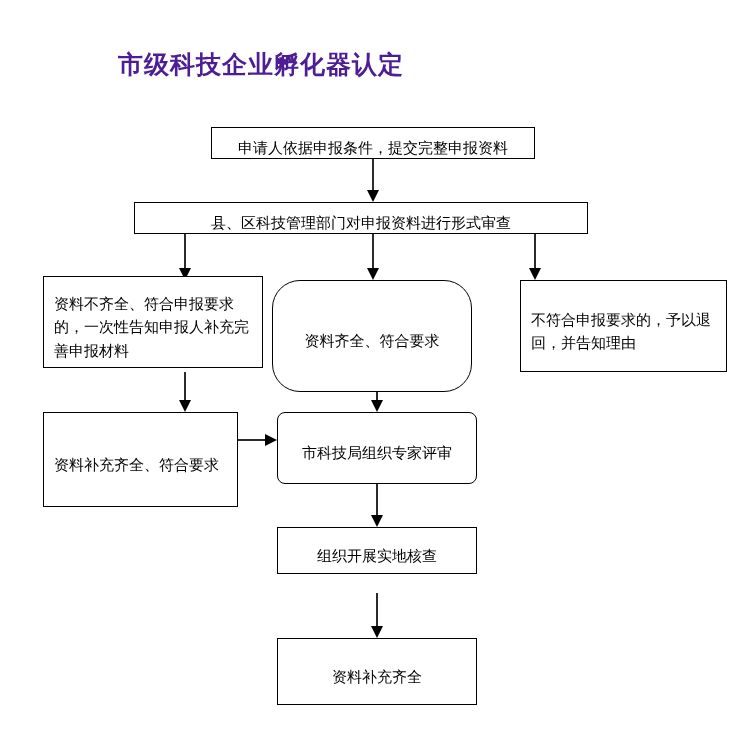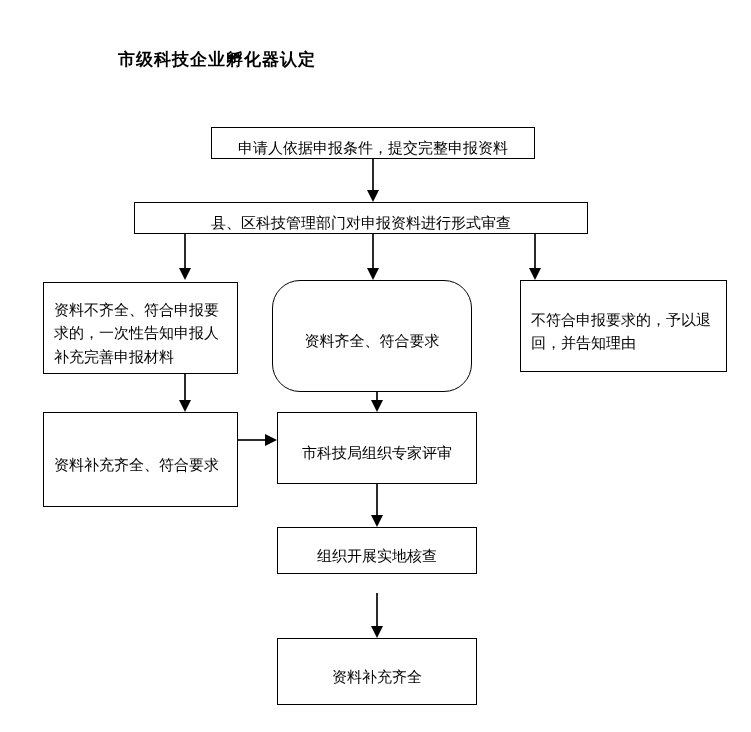--- a/index.html
+++ b/index.html
@@ -16,23 +16,23 @@
   }
   #flow-root {
     position: relative;
     width: 751px;
     height: 732px;
   }
   .chart-title {
     position: absolute;
     left: 118px;
     top: 48px;
-    font-size: 17px;
+    font-size: 25px;
     font-weight: bold;
-    color: #000000;
+    color: #4c1d95;
     letter-spacing: 1px;
     white-space: nowrap;
     font-family: "DejaVu Sans", "Liberation Sans", sans-serif;
   }
   .node {
     position: absolute;
     box-sizing: border-box;
     border: 1.5px solid #000000;
     background: #ffffff;
     color: #000000;
@@ -129,37 +129,37 @@
   </svg>
 
   <div class="node center" id="node-apply" style="left:211px; top:127px; width:324px; height:32px;">
     <span class="node-text">申请人依据申报条件，提交完整申报资料</span>
   </div>
 
   <div class="node center" id="node-formal-review" style="left:134px; top:202px; width:454px; height:32px;justify-content:flex-end;">
     <span class="node-text">县、区科技管理部门对申报资料进行形式审查</span>
   </div>
 
-  <div class="node left" id="node-incomplete" style="left:43px; top:282px; width:195px; height:92px;">
+  <div class="node left" id="node-incomplete" style="left:43px; top:276px; width:220px; height:92px;">
     <span class="node-text">资料不齐全、符合申报要求的，一次性告知申报人补充完善申报材料</span>
   </div>
 
   <div class="node center" id="node-complete" style="left:272px; top:280px; width:200px; height:112px;border-radius:28px;">
     <span class="node-text">资料齐全、符合要求</span>
   </div>
 
   <div class="node left" id="node-rejected" style="left:520px; top:280px; width:207px; height:92px;">
     <span class="node-text">不符合申报要求的，予以退回，并告知理由</span>
   </div>
 
   <div class="node left" id="node-supplemented" style="left:43px; top:412px; width:195px; height:95px;">
     <span class="node-text">资料补充齐全、符合要求</span>
   </div>
 
-  <div class="node center" id="node-expert-review" style="left:277px; top:412px; width:200px; height:72px;">
+  <div class="node center" id="node-expert-review" style="left:277px; top:412px; width:200px; height:72px;border-radius:8px;">
     <span class="node-text">市科技局组织专家评审</span>
   </div>
 
   <div class="node center" id="node-onsite-check" style="left:277px; top:527px; width:200px; height:47px;">
     <span class="node-text">组织开展实地核查</span>
   </div>
 
   <div class="node center" id="node-approval-doc" style="left:277px; top:638px; width:200px; height:67px;">
     <span class="node-text">资料补充齐全</span>
   </div>

